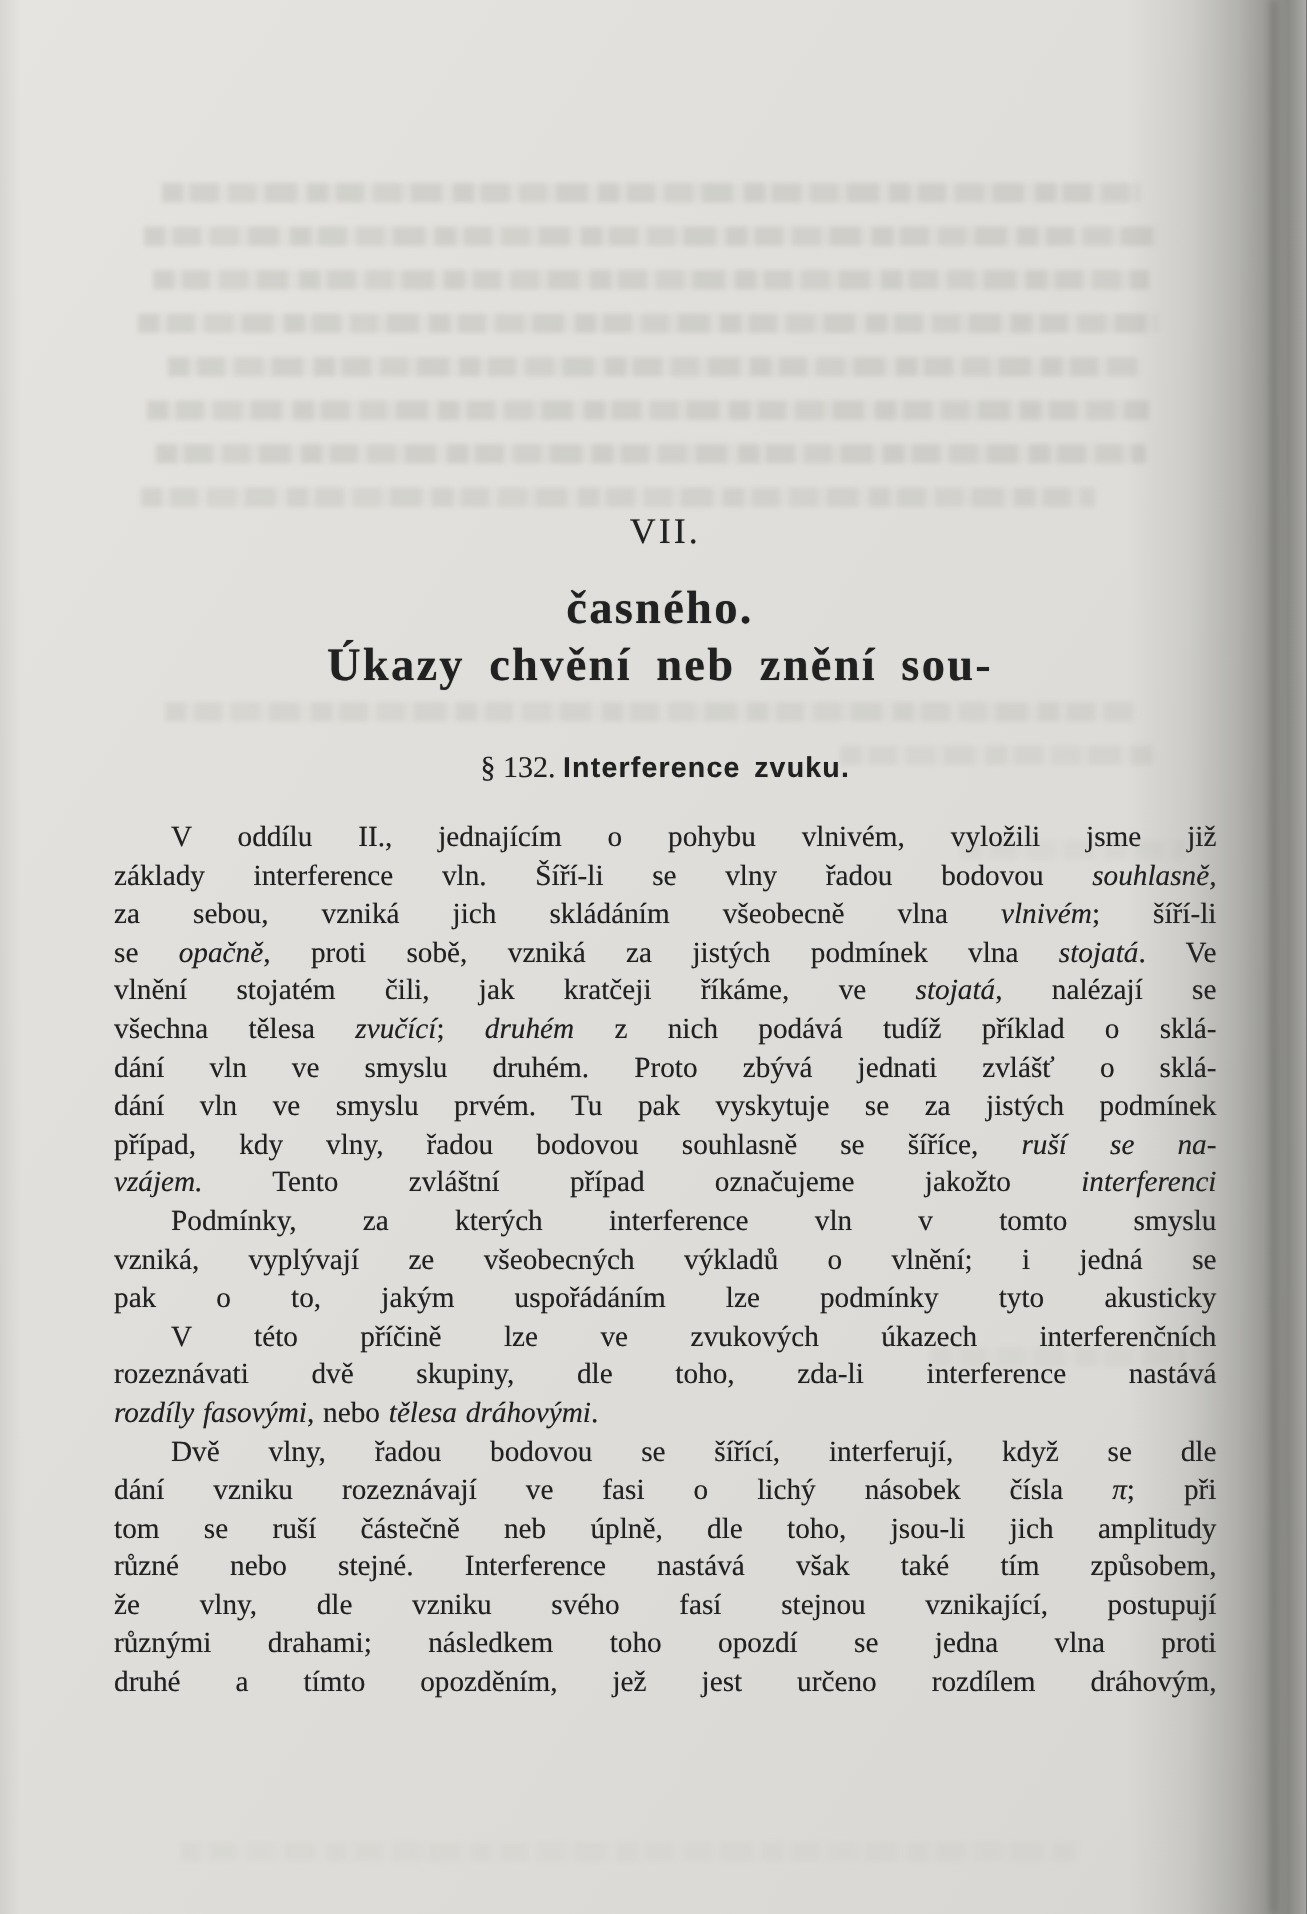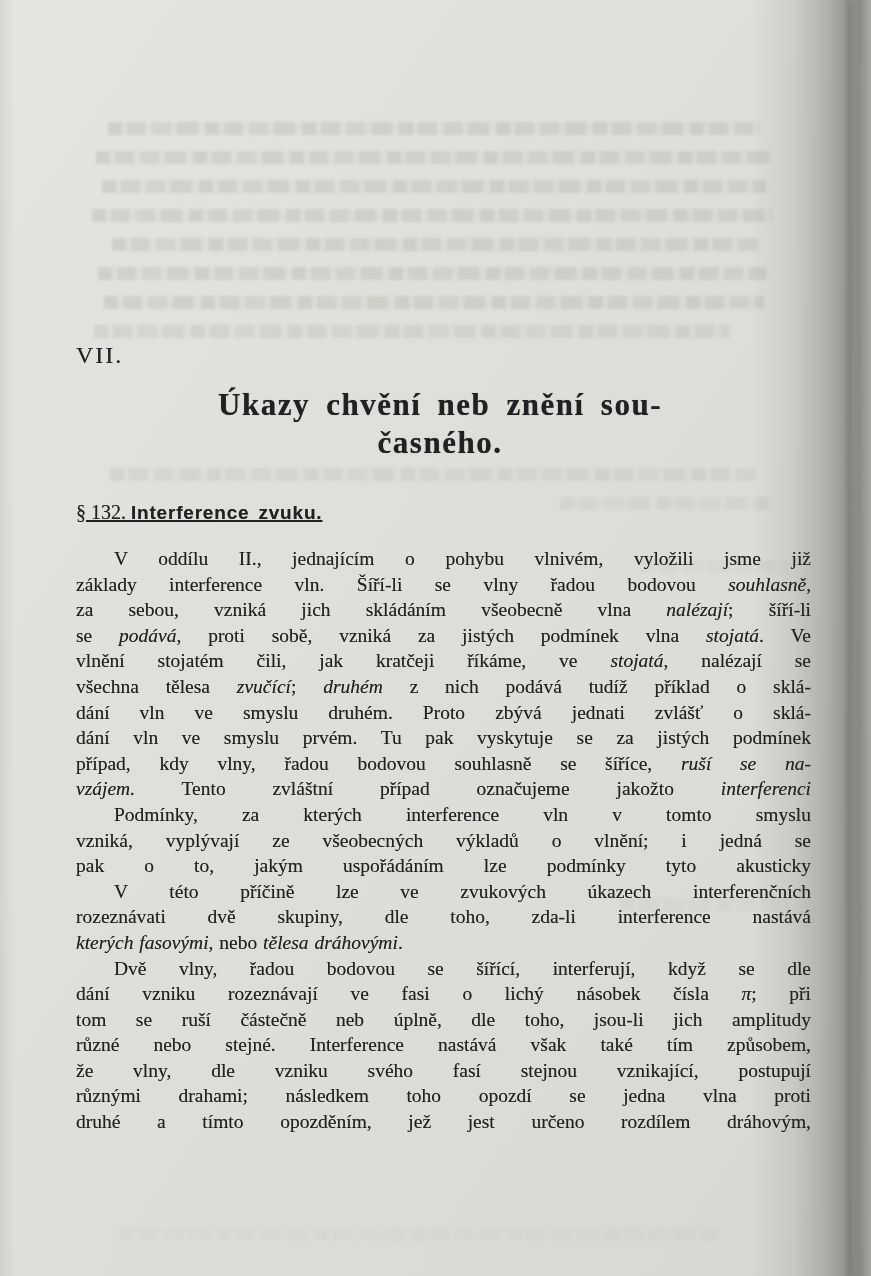--- a/index.html
+++ b/index.html
@@ -79,21 +79,21 @@
   .gb1  { top: 560px; left: 640px; width: 150px; opacity: 0.18; }
   .gb2  { top: 898px; left: 620px; width: 170px; opacity: 0.18; }
   .gb3  { top: 1228px; left: 120px; width: 600px; opacity: 0.14; }
 
   
   .chapter-number {
     position: absolute;
     top: 342px;
     left: 76px;
     width: 735px;
-    text-align: left;
+    text-align: center;
     font-size: 24px;
     letter-spacing: 2px;
     text-shadow: 0 0 0.6px rgba(30,30,30,0.55);
   }
   .chapter-title {
     position: absolute;
     top: 386px;
     left: 60px;
     width: 760px;
     text-align: center;
@@ -102,24 +102,23 @@
     line-height: 38px;
     letter-spacing: 1.5px;
     word-spacing: 7px;
     text-shadow: 0 0 0.7px rgba(25,25,25,0.6);
   }
   .section-heading {
     position: absolute;
     top: 501px;
     left: 76px;
     width: 735px;
-    text-align: left;
+    text-align: center;
     font-size: 20px;
     text-shadow: 0 0 0.5px rgba(30,30,30,0.5);
-    text-decoration: underline;
   }
   .section-heading .sec-title {
     font-family: "Liberation Sans", sans-serif;
     font-weight: bold;
     font-size: 19px;
     letter-spacing: 0.8px;
     word-spacing: 3px;
   }
 
   
@@ -158,47 +157,47 @@
   <div class="gline gt8"></div>
   <div class="gline gm1"></div>
   <div class="gline gm2"></div>
   <div class="gline gb1"></div>
   <div class="gline gb2"></div>
   <div class="gline gb3"></div>
 
   <div class="chapter-number">VII.</div>
 
   <div class="chapter-title">
+    <div>časného.</div>
     <div>Úkazy chvění neb znění sou-</div>
-    <div>časného.</div>
   </div>
 
   <div class="section-heading">
     <span class="sec-prefix">§ 132.</span>
     <span> </span>
     <span class="sec-title">Interference zvuku.</span>
   </div>
 
   <div class="textblock">
       <div class="line indent"><span>V oddílu II., jednajícím o pohybu vlnivém, vyložili jsme již</span></div>
       <div class="line"><span>základy interference vln. Šíří-li se vlny řadou bodovou </span><span class="it">souhlasně,</span></div>
-      <div class="line"><span>za sebou, vzniká jich skládáním všeobecně vlna </span><span class="it">nalézají</span><span>; šíří-li</span></div>
-      <div class="line"><span>se </span><span class="it">podává</span><span>, proti sobě, vzniká za jistých podmínek vlna </span><span class="it">stojatá</span><span>. Ve</span></div>
+      <div class="line"><span>za sebou, vzniká jich skládáním všeobecně vlna </span><span class="it">vlnivém</span><span>; šíří-li</span></div>
+      <div class="line"><span>se </span><span class="it">opačně</span><span>, proti sobě, vzniká za jistých podmínek vlna </span><span class="it">stojatá</span><span>. Ve</span></div>
       <div class="line"><span>vlnění stojatém čili, jak kratčeji říkáme, ve </span><span class="it">stojatá</span><span>, nalézají se</span></div>
       <div class="line"><span>všechna tělesa </span><span class="it">zvučící</span><span>; </span><span class="it">druhém</span><span> z nich podává tudíž příklad o sklá-</span></div>
       <div class="line"><span>dání vln ve smyslu druhém. Proto zbývá jednati zvlášť o sklá-</span></div>
       <div class="line"><span>dání vln ve smyslu prvém. Tu pak vyskytuje se za jistých podmínek</span></div>
       <div class="line"><span>případ, kdy vlny, řadou bodovou souhlasně se šíříce, </span><span class="it">ruší se na-</span></div>
       <div class="line"><span class="it">vzájem.</span><span> Tento zvláštní případ označujeme jakožto </span><span class="it">interferenci</span></div>
       <div class="line indent"><span>Podmínky, za kterých interference vln v tomto smyslu</span></div>
       <div class="line"><span>vzniká, vyplývají ze všeobecných výkladů o vlnění; i jedná se</span></div>
       <div class="line"><span>pak o to, jakým uspořádáním lze podmínky tyto akusticky</span></div>
       <div class="line indent"><span>V této příčině lze ve zvukových úkazech interferenčních</span></div>
       <div class="line"><span>rozeznávati dvě skupiny, dle toho, zda-li interference nastává</span></div>
-      <div class="line end"><span class="it">kterých fasovými</span><span>, nebo </span><span class="it">tělesa dráhovými</span><span>.</span></div>
+      <div class="line end"><span class="it">rozdíly fasovými</span><span>, nebo </span><span class="it">tělesa dráhovými</span><span>.</span></div>
       <div class="line indent"><span>Dvě vlny, řadou bodovou se šířící, interferují, když se dle</span></div>
       <div class="line"><span>dání vzniku rozeznávají ve fasi o lichý násobek čísla </span><span class="it">π</span><span>; při</span></div>
       <div class="line"><span>tom se ruší částečně neb úplně, dle toho, jsou-li jich amplitudy</span></div>
       <div class="line"><span>různé nebo stejné. Interference nastává však také tím způsobem,</span></div>
       <div class="line"><span>že vlny, dle vzniku svého fasí stejnou vznikající, postupují</span></div>
       <div class="line"><span>různými drahami; následkem toho opozdí se jedna vlna proti</span></div>
       <div class="line"><span>druhé a tímto opozděním, jež jest určeno rozdílem dráhovým,</span></div>
     </div>
 
   <div class="gutter-shadow"></div>

